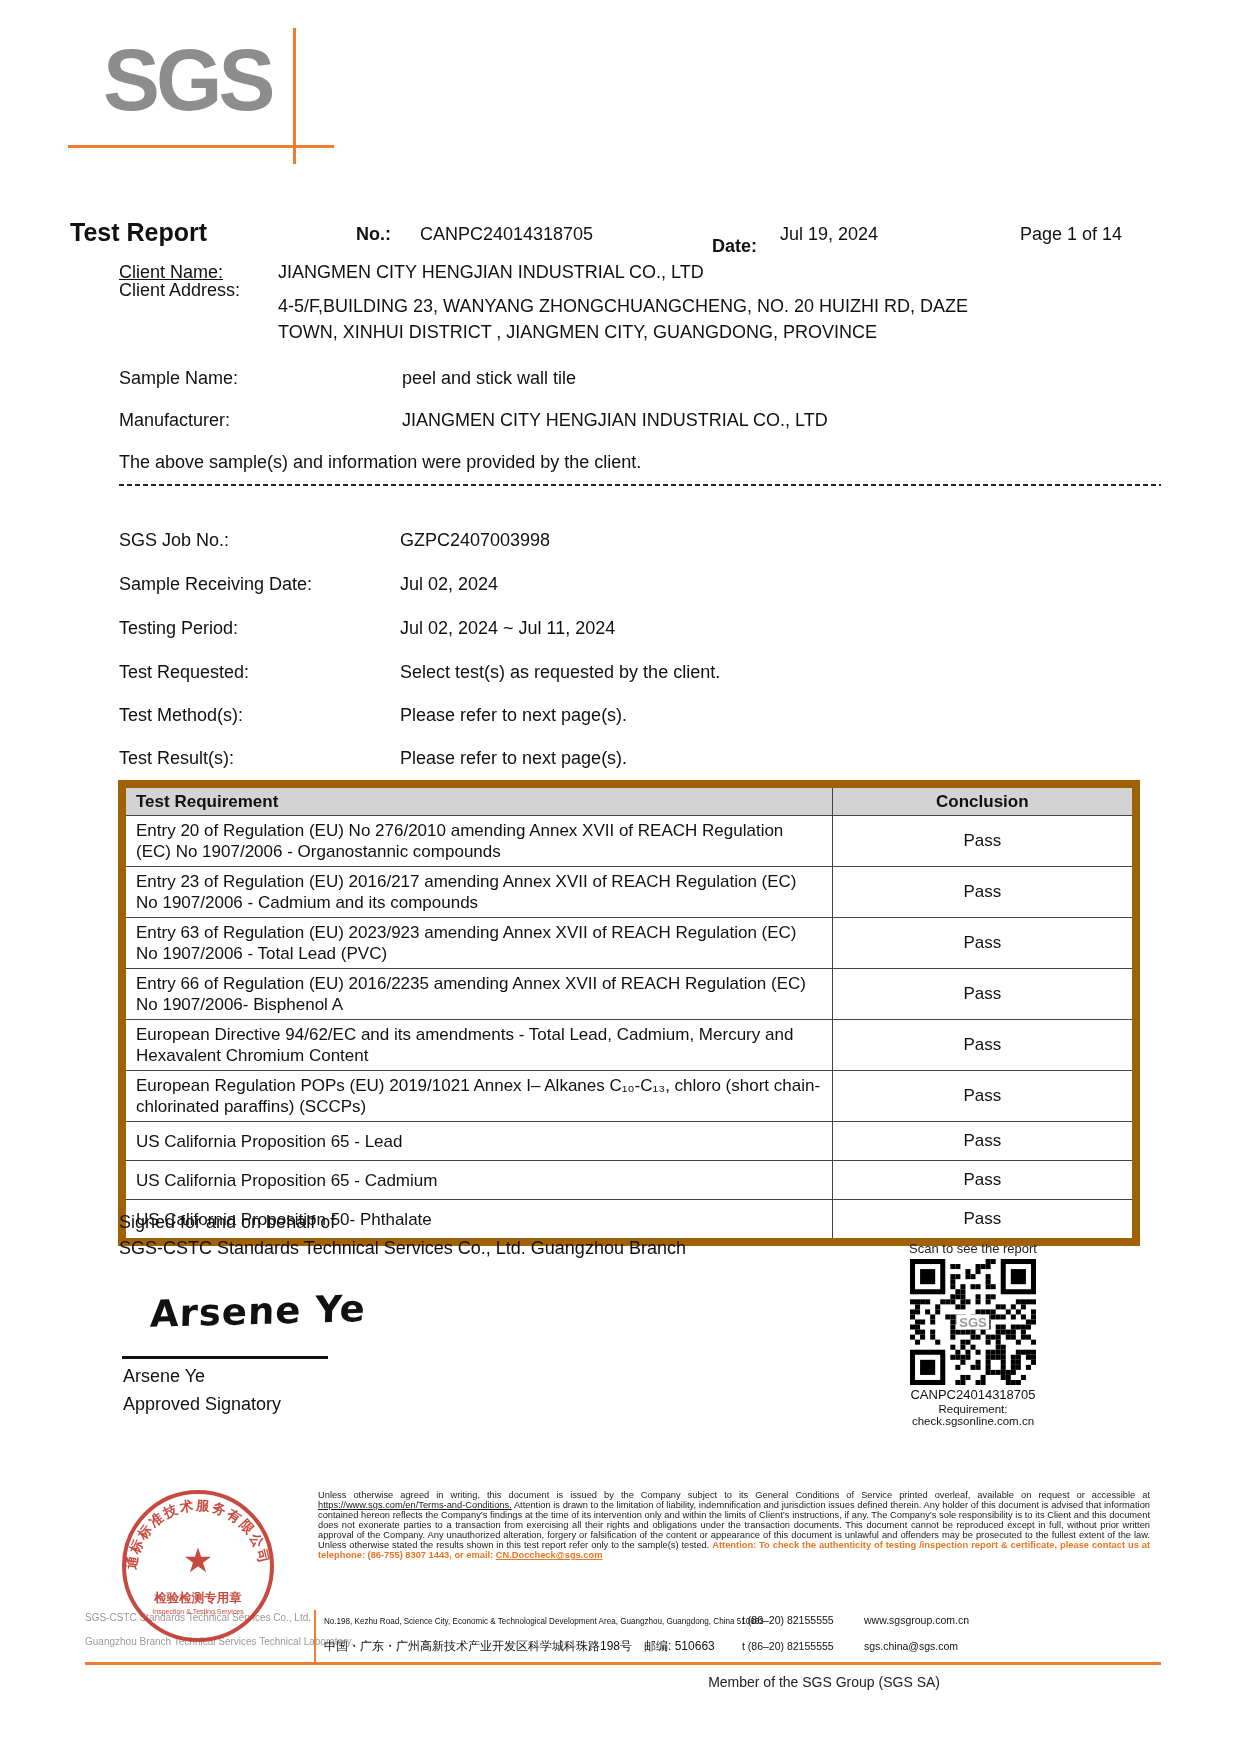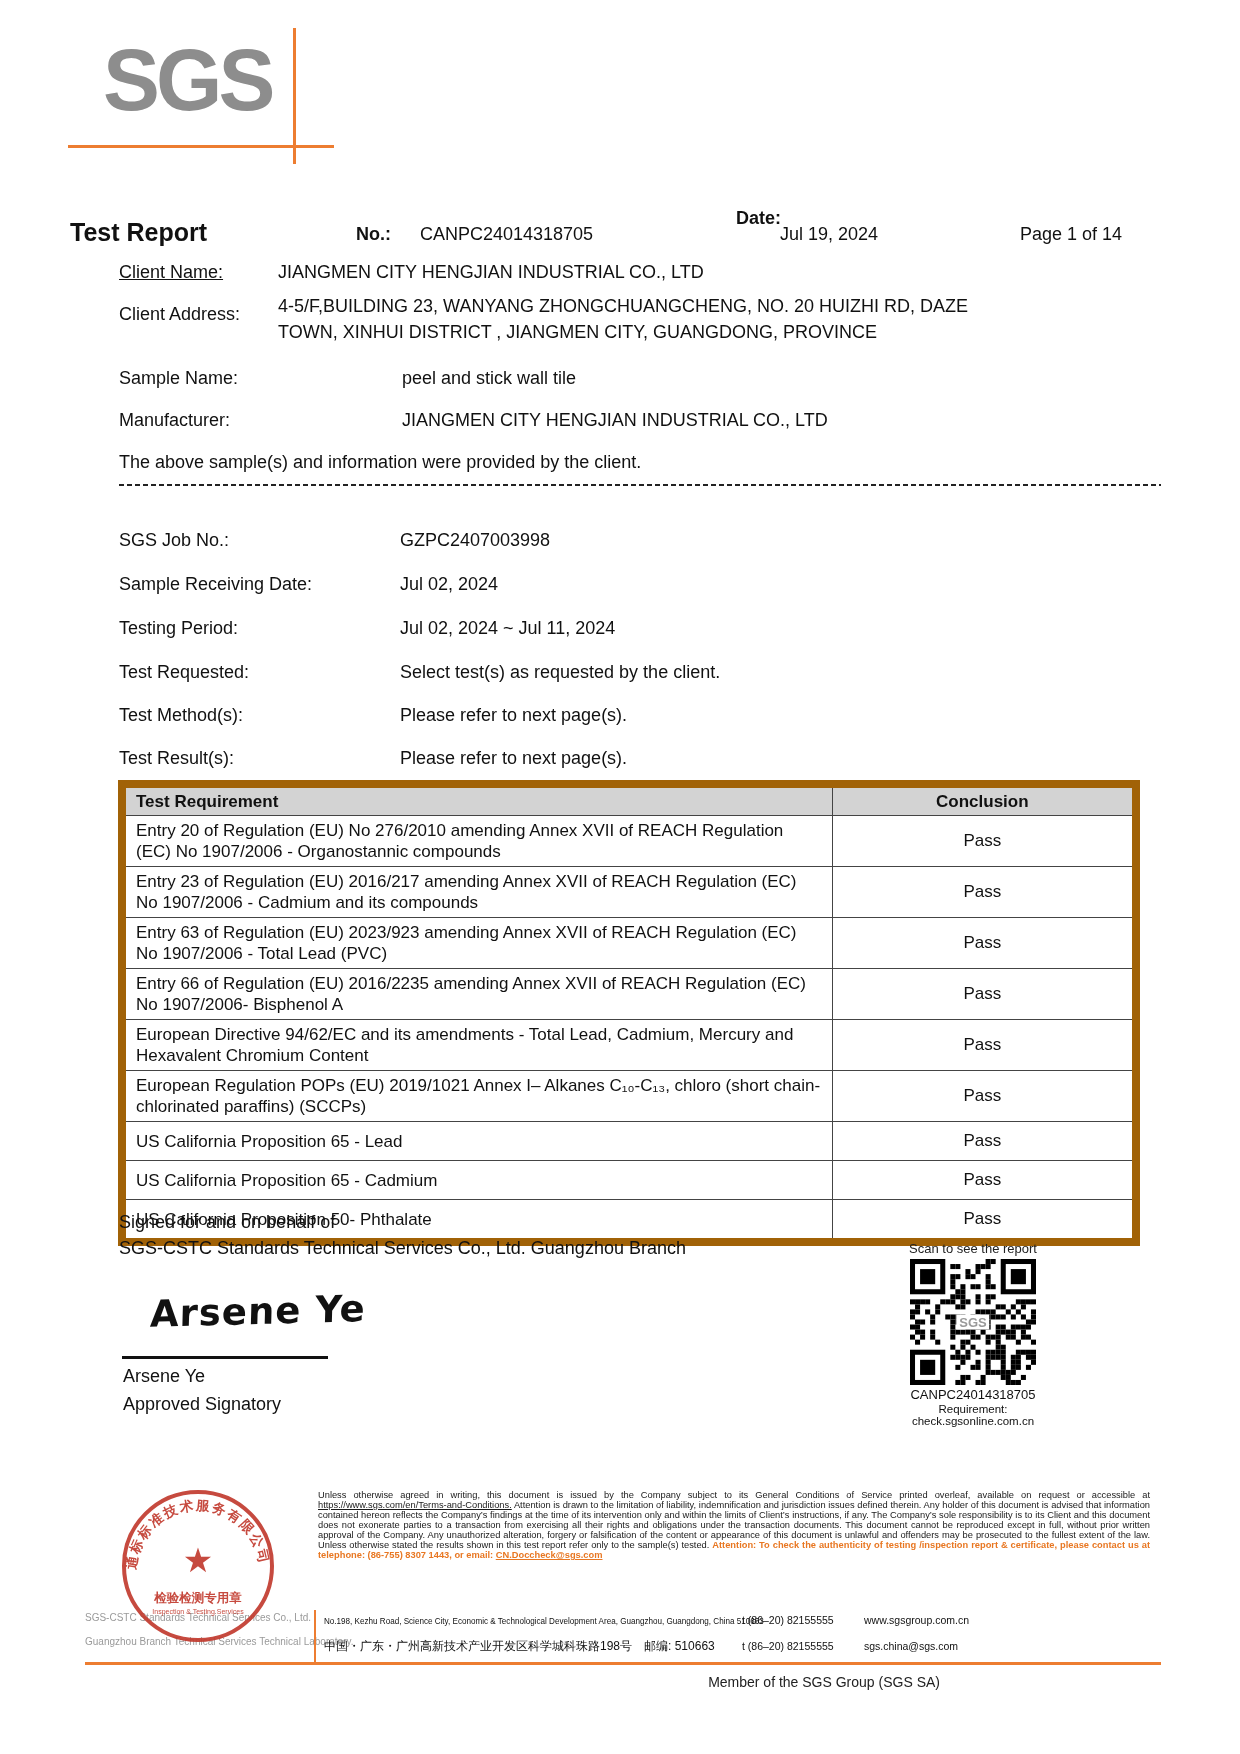--- a/index.html
+++ b/index.html
@@ -19,28 +19,28 @@
   }
   .logo-vline { left:293px; top:28px; width:3px; height:136px; background:#ed7d31; }
   .logo-hline { left:68px;  top:145px; width:266px; height:3px; background:#ed7d31; }
 
   
   .doc-title { left:70px;  top:218px; font-size:25px; font-weight:bold; }
   .lbl-b     { font-size:18px; font-weight:bold; }
   .val       { font-size:18px; }
   .no-label   { left:356px; top:224px; }
   .no-value   { left:420px; top:224px; }
-  .date-label { left:712px; top:208px;margin-left:24px; }
+  .date-label { left:712px; top:236px; }
   .date-value { left:780px; top:224px; }
   .page-info  { left:1020px; top:224px; font-size:18px; }
 
   
   .row-label { left:119px; font-size:18px; }
   .cn-l { top:262px;text-decoration:underline; } .cn-v { left:278px; top:262px; }
-  .ca-l { top:304px;text-align:center; } .ca-v1 { left:278px; top:296px; } .ca-v2 { left:278px; top:322px; }
+  .ca-l { top:280px;text-align:center; } .ca-v1 { left:278px; top:296px; } .ca-v2 { left:278px; top:322px; }
   .sn-l { top:368px; } .sn-v { left:402px; top:368px; }
   .mf-l { top:410px; } .mf-v { left:402px; top:410px; }
   .note { left:119px; top:452px; font-size:18px;text-align:right; }
   .dashes {
     left:119px; top:484px; width:1042px; height:2px;
     background-image:repeating-linear-gradient(90deg,#222 0 5px,transparent 5px 8px);
   }
 
   
   .job-l { left:119px; font-size:18px; }

